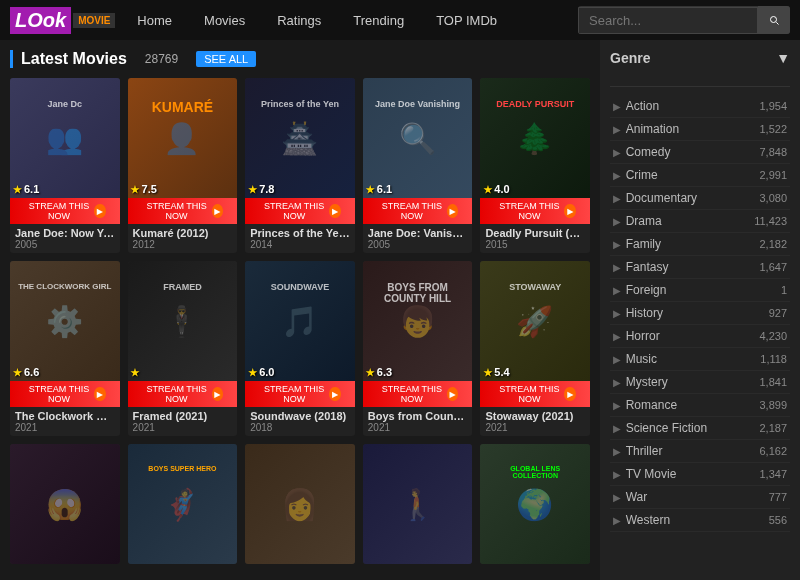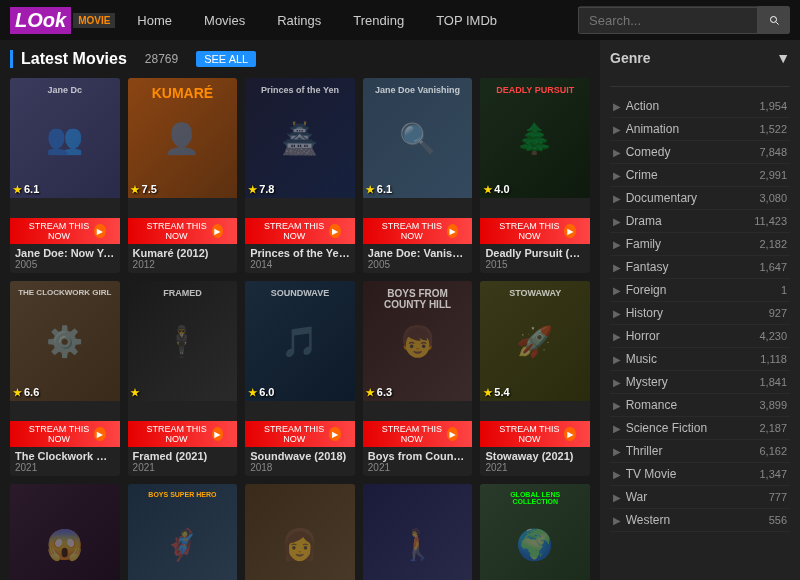--- a/index.html
+++ b/index.html
@@ -161,21 +161,20 @@
       background: linear-gradient(to right, #e60000, #ff4444);
       color: white;
       font-size: 9px;
       padding: 3px 14px;
       display: flex;
       align-items: center;
       justify-content: space-between;
       cursor: pointer;
       border: none;
       width: 100%;
-      margin-top: 20px;
     }
     .stream-btn .play-icon {
       background: #ff6600;
       border-radius: 50%;
       width: 14px;
       height: 14px;
       display: flex;
       align-items: center;
       justify-content: center;
       font-size: 8px;
@@ -253,21 +252,21 @@
     .poster-p15 { background: linear-gradient(135deg, #2a3a2a 0%, #1a2a1a 100%); }
 
     
     .poster-text {
       position: absolute;
       color: rgba(255,255,255,0.7);
       font-size: 9px;
       text-align: center;
       width: 100%;
       padding: 5px;
-      top: 2px;
+      top: 16px;
       font-weight: bold;
     }
     .poster-figure {
       position: absolute;
       width: 100%;
       height: 100%;
       display: flex;
       align-items: center;
       justify-content: center;
       font-size: 30px;

